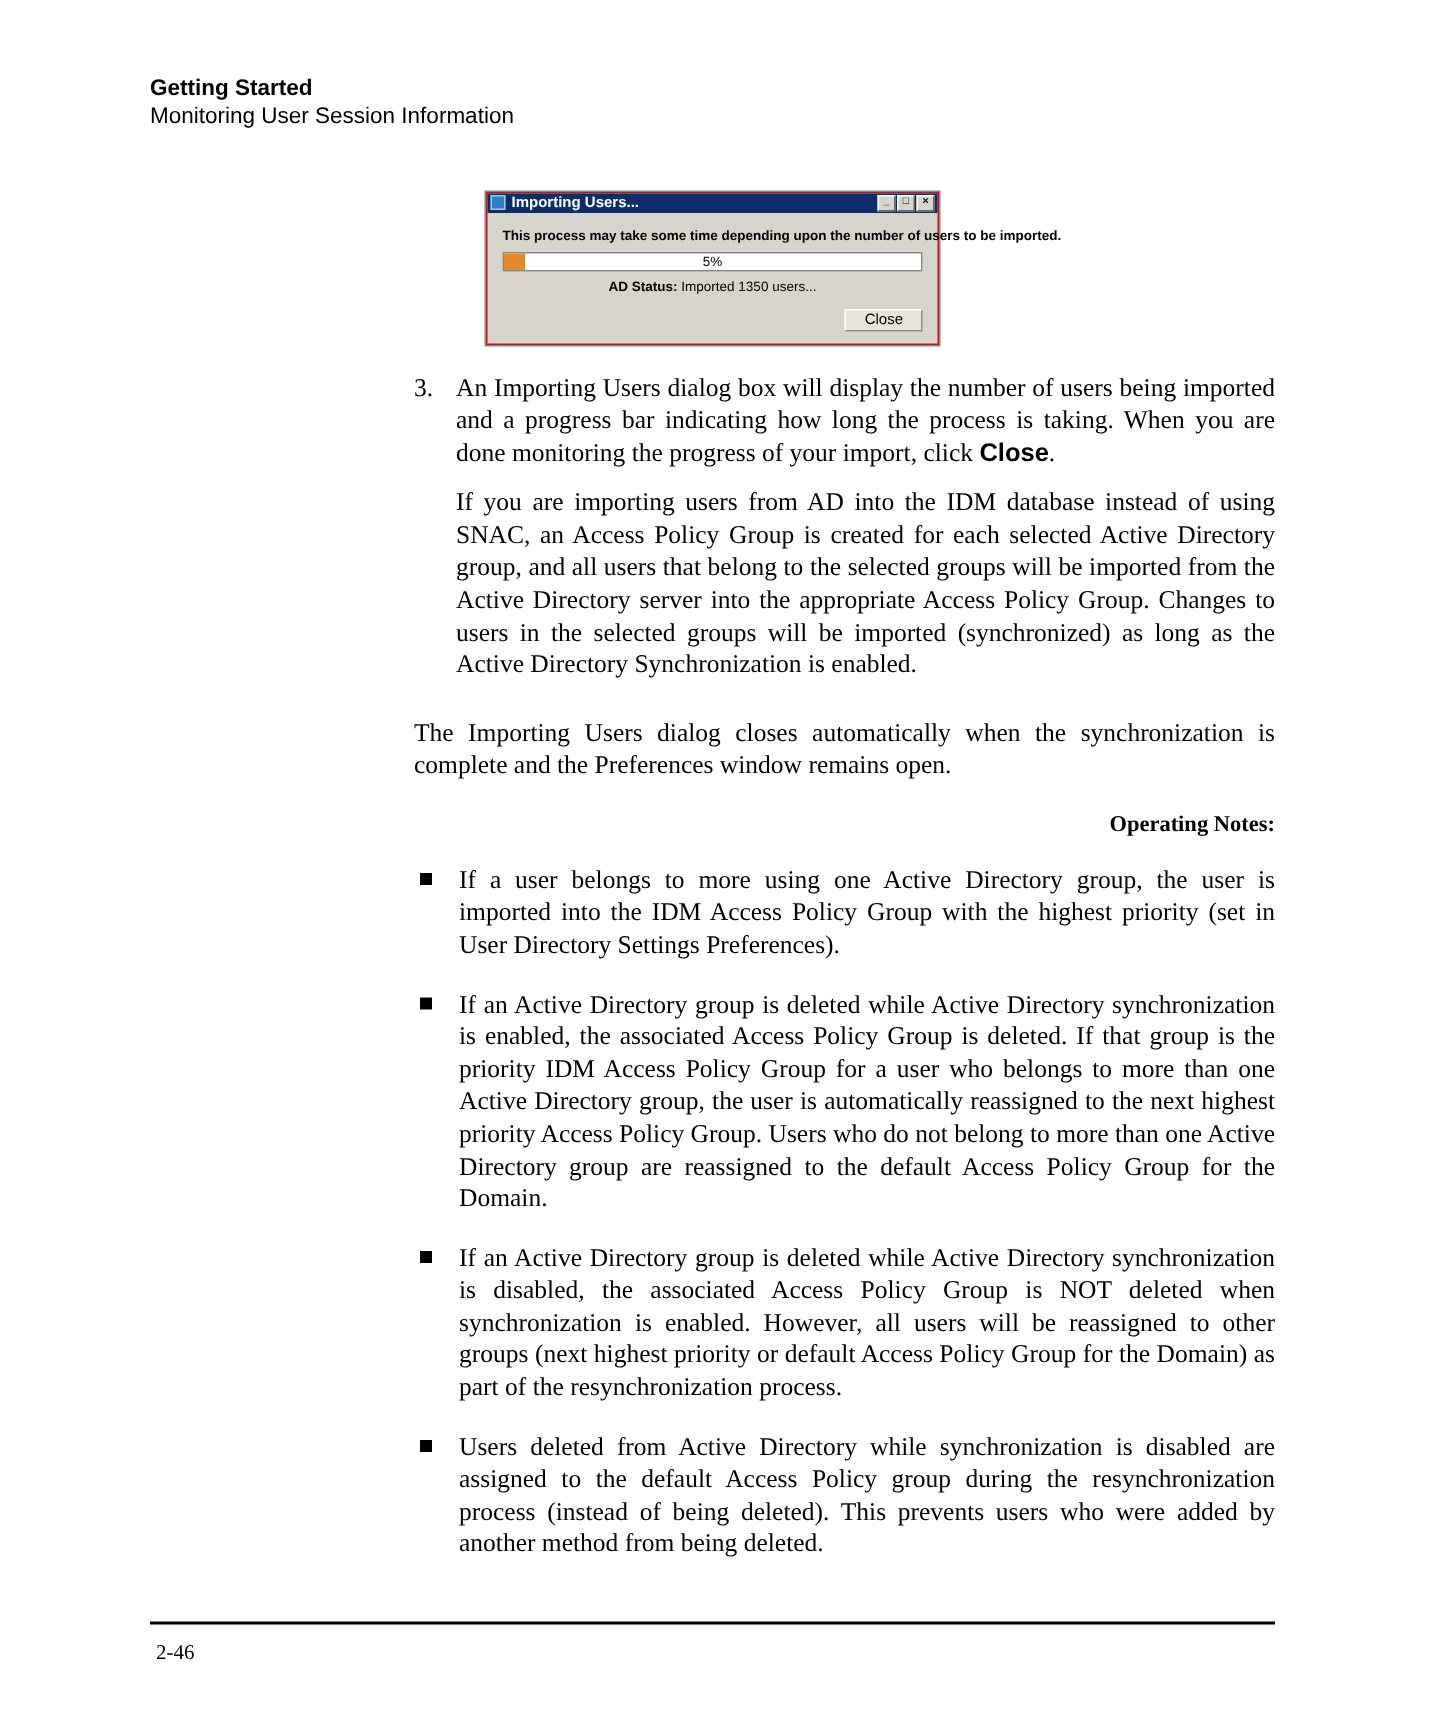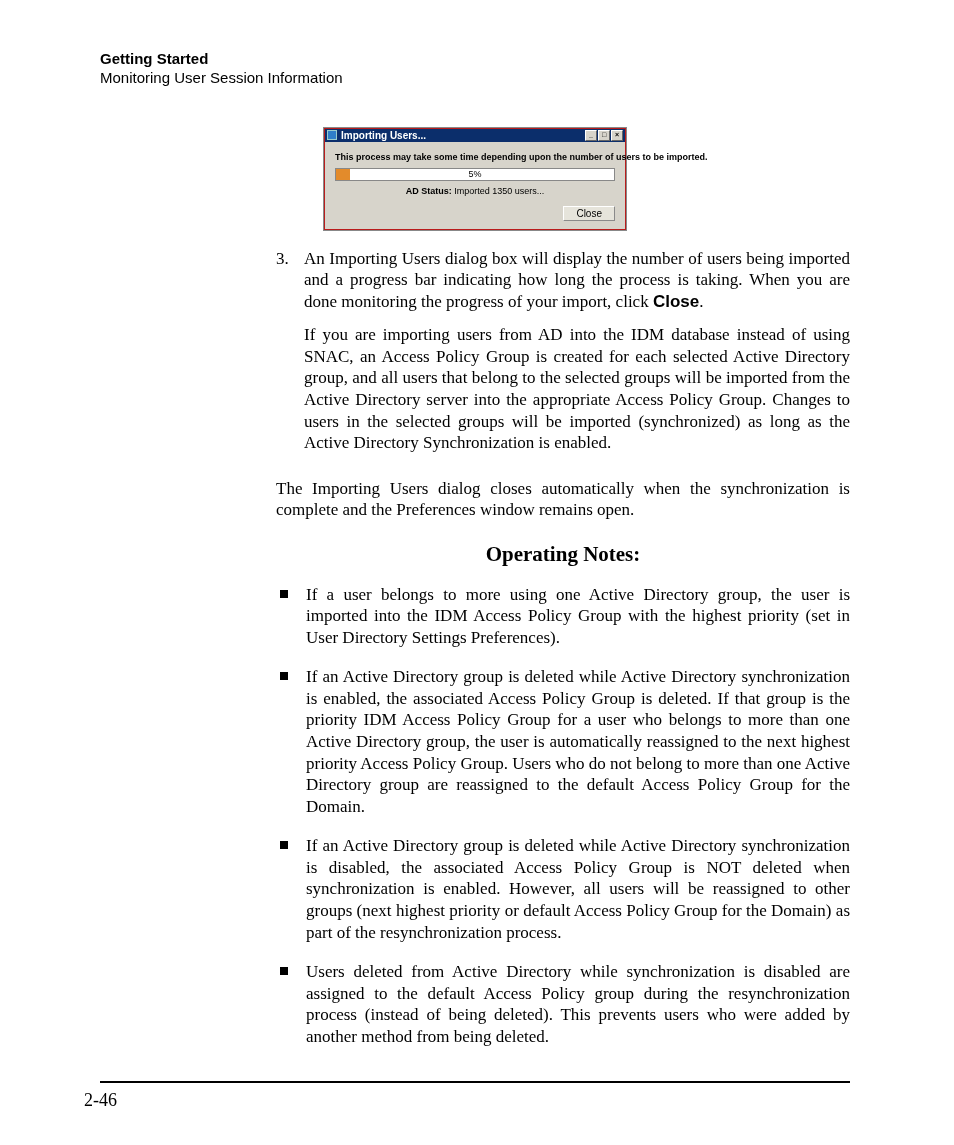--- a/index.html
+++ b/index.html
@@ -97,21 +97,21 @@
   }
   .step {
     display: flex;
     margin-bottom: 12px;
   }
   .step .num { width: 28px; flex: 0 0 28px; }
   .step .txt { flex: 1; }
   .cond { font-family: Arial, Helvetica, sans-serif; font-weight: bold; }
   .para { margin: 0 0 12px 0; }
   .plain-left { margin-bottom: 20px; text-align: justify;}
-  .subhead { font-weight: bold; margin: 18px 0 16px 0; font-size: 21px; text-align:center;}
+  .subhead { font-weight: bold; margin: 18px 0 16px 0; font-size: 15px; text-align:right;}
   ul.sqlist {
     list-style: none;
     padding: 0; margin: 0;
   }
   ul.sqlist li {
     position: relative;
     padding-left: 30px;
     margin-bottom: 18px;
     text-align: justify;
   }
@@ -124,23 +124,23 @@
   }
 
   .footer-rule {
     position: absolute;
     left: 100px; right: 100px;
     bottom: 62px;
     border-top: 2px solid #000;
   }
   .page-num {
     position: absolute;
-    left: 84px;
+    left: 104px;
     bottom: 34px;
-    font-size: 18px;
+    font-size: 14px;
   }
 </style>
 </head>
 <body>
 
 <div class="page">
 
   <div class="header">
     <div class="bold">Getting Started</div>
     <div>Monitoring User Session Information</div>

